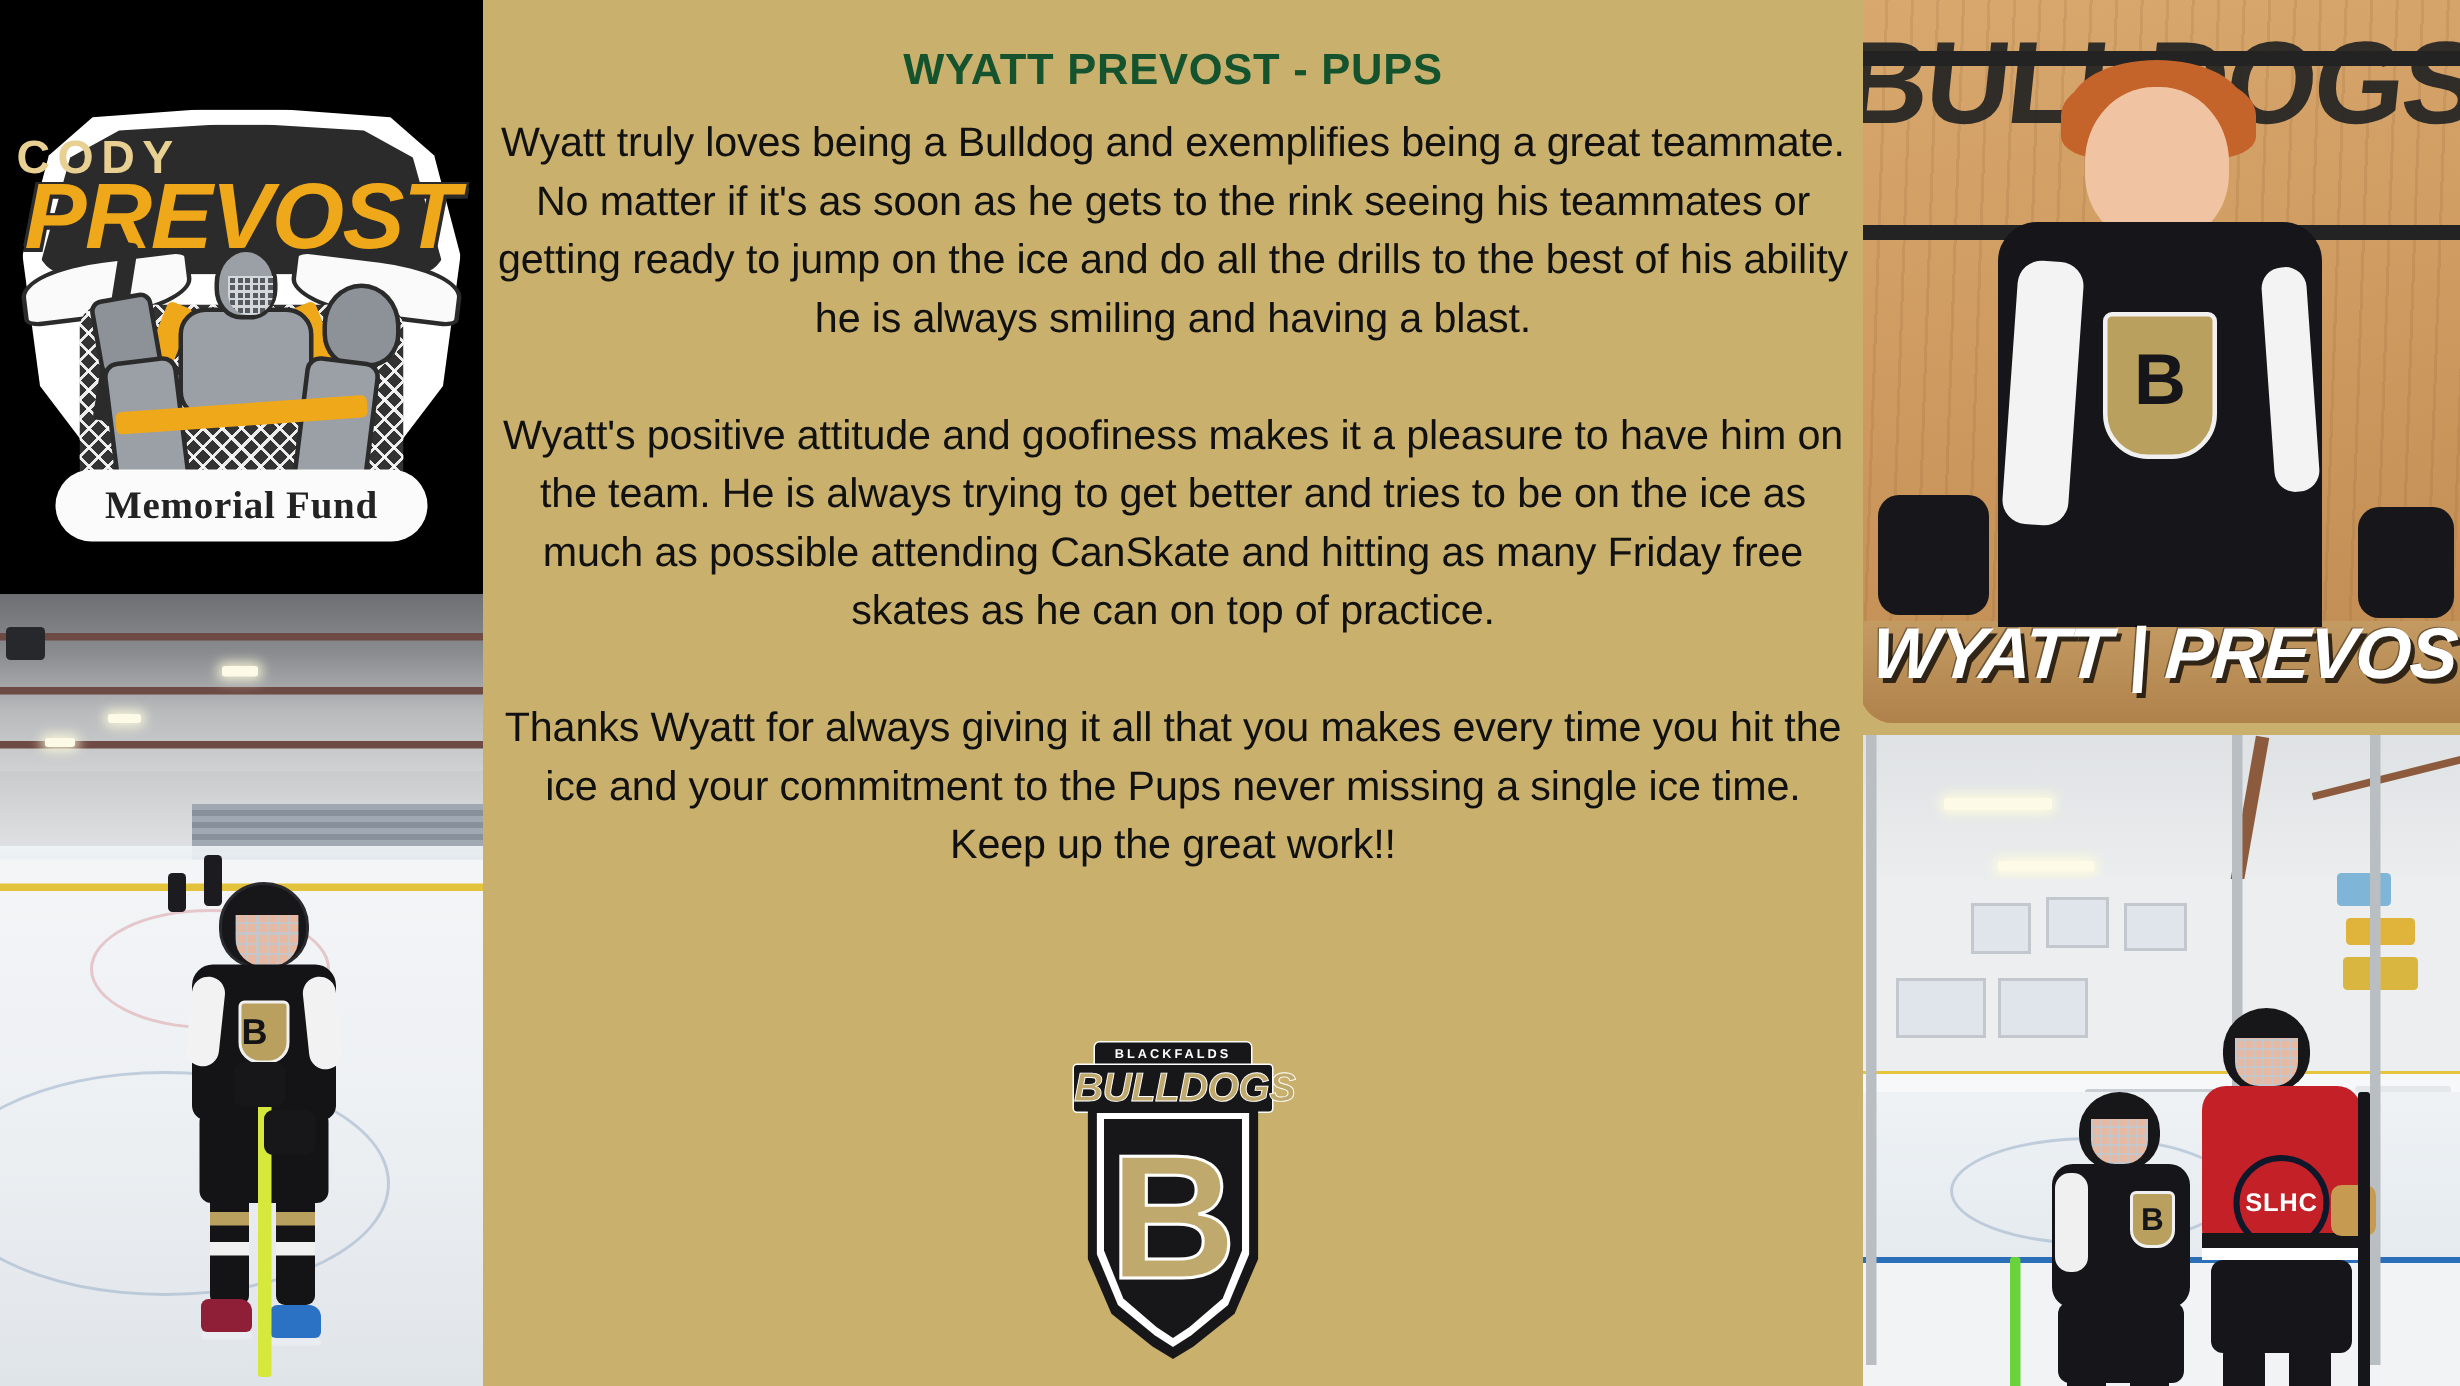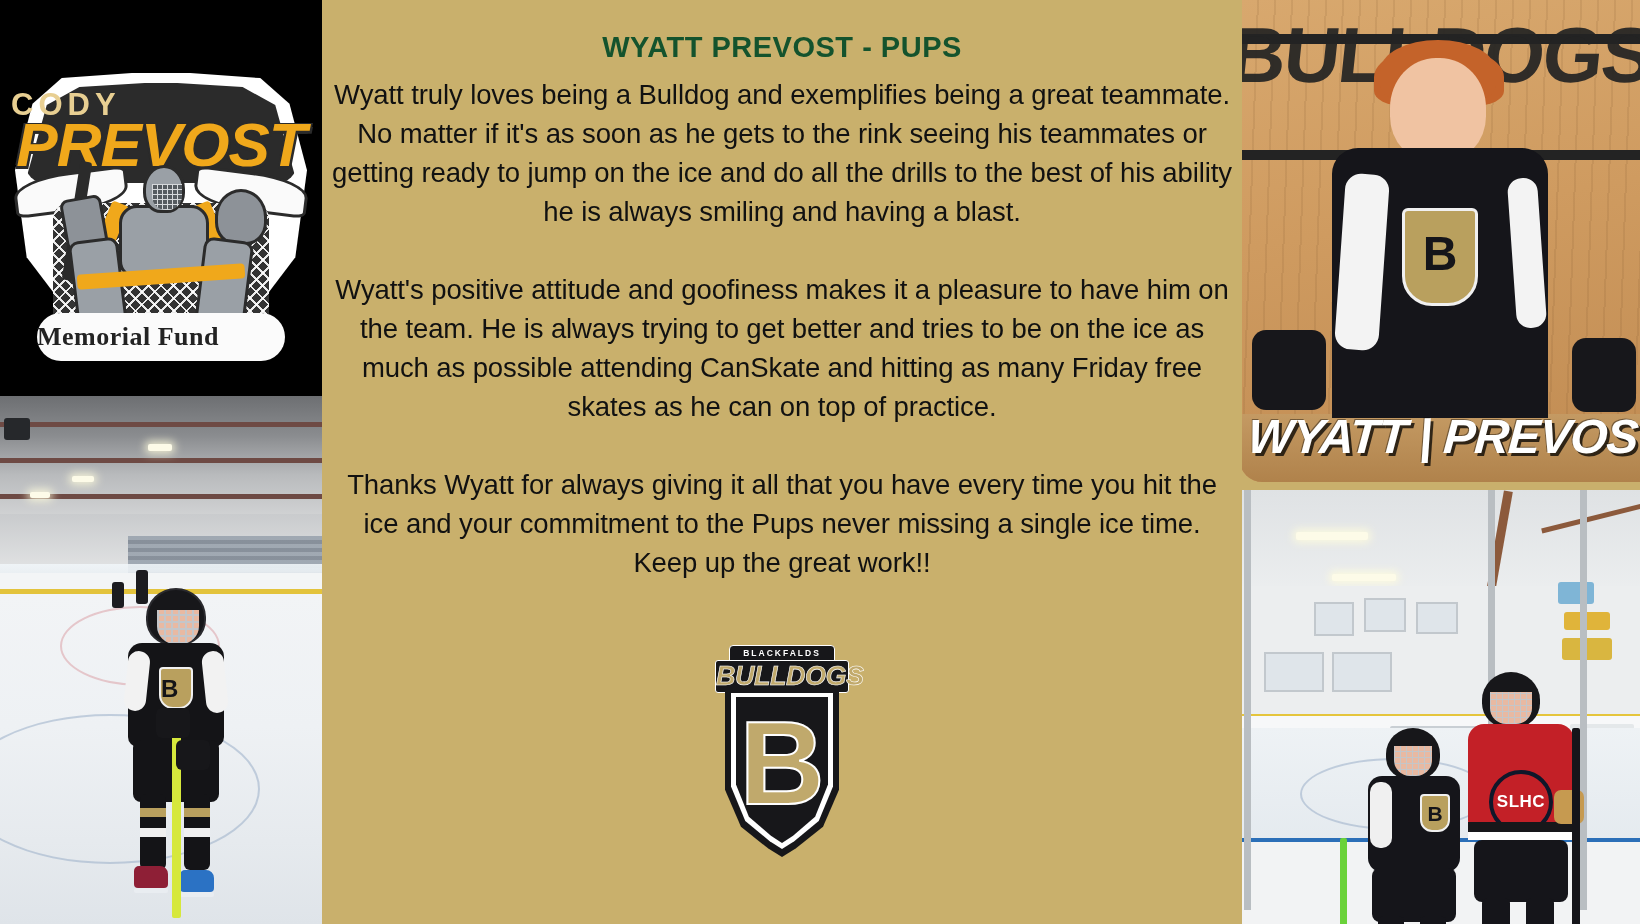--- a/index.html
+++ b/index.html
@@ -92,21 +92,21 @@
     color: #111111;
     text-align: center;
     letter-spacing: -0.1px;
   }
   .body-text p { margin: 0; }
   .body-text p.spacer { height: 39px; }
 
   
   .bd-logo-wrap {
     position: absolute;
-    left: 50%; top: 645px;
+    left: 50%; top: 694px;
     transform: translateX(-50%);
     width: 134px; height: 215px;
   }
 
   
   .right-col {
     position: absolute; right: 0; top: 0;
     width: 400px; height: 924px;
   }
   .portrait-photo {
@@ -294,21 +294,21 @@
     background:#f0a81b; transform: rotate(-22deg); border-radius:4px; }
   .cd-goldsash { position:absolute; left:66px; top:244px; width:168px; height:15px;
     background:#f0a81b; transform: rotate(-4deg); border-radius:4px; }
   .cd-stick { position:absolute; left:60px; top:136px; width:12px; height:120px;
     background:#2b2b2b; border-radius:3px; transform: rotate(9deg); }
   .cd-banner {
     position:absolute; left:26px; bottom:10px; width:248px; height:48px;
     background:#fbfbfb; border-radius:26px;
   }
   .cd-banner span {
-    display:block; text-align:left; line-height:48px;
+    display:block; text-align:center; line-height:48px;
     font-family:"Liberation Serif","DejaVu Serif", serif; font-weight:bold;
     font-size:26px; color:#232323; letter-spacing:0.5px;
   }
 
   
   .bd-top {
     position:absolute; left:14px; top:0; width:106px; height:17px;
     background:#17171a; border-radius:4px 4px 0 0;
     border:1.5px solid #fff;
   }
@@ -435,21 +435,21 @@
   </div>
 
   <div class="center-col">
     <div class="title-name">WYATT PREVOST - PUPS</div>
 
     <div class="body-text">
       <p>Wyatt truly loves being a Bulldog and exemplifies being a great teammate. No matter if it's as soon as he gets to the rink seeing his teammates or getting ready to jump on the ice and do all the drills to the best of his ability he is always smiling and having a blast.</p>
       <p class="spacer"></p>
       <p>Wyatt's positive attitude and goofiness makes it a pleasure to have him on the team. He is always trying to get better and tries to be on the ice as much as possible attending CanSkate and hitting as many Friday free skates as he can on top of practice.</p>
       <p class="spacer"></p>
-      <p>Thanks Wyatt for always giving it all that you have every time you hit the ice and your commitment to the Pups never missing a single ice time. Keep up the great work!!</p>
+      <p>Thanks Wyatt for always giving it all that you makes every time you hit the ice and your commitment to the Pups never missing a single ice time. Keep up the great work!!</p>
     </div>
 
     <div class="bd-logo-wrap">
       <div class="bd-top">
         <span>BLACKFALDS</span>
       </div>
       <div class="bd-word">
         <span>BULLDOGS</span>
       </div>
       <div class="bd-shield">

